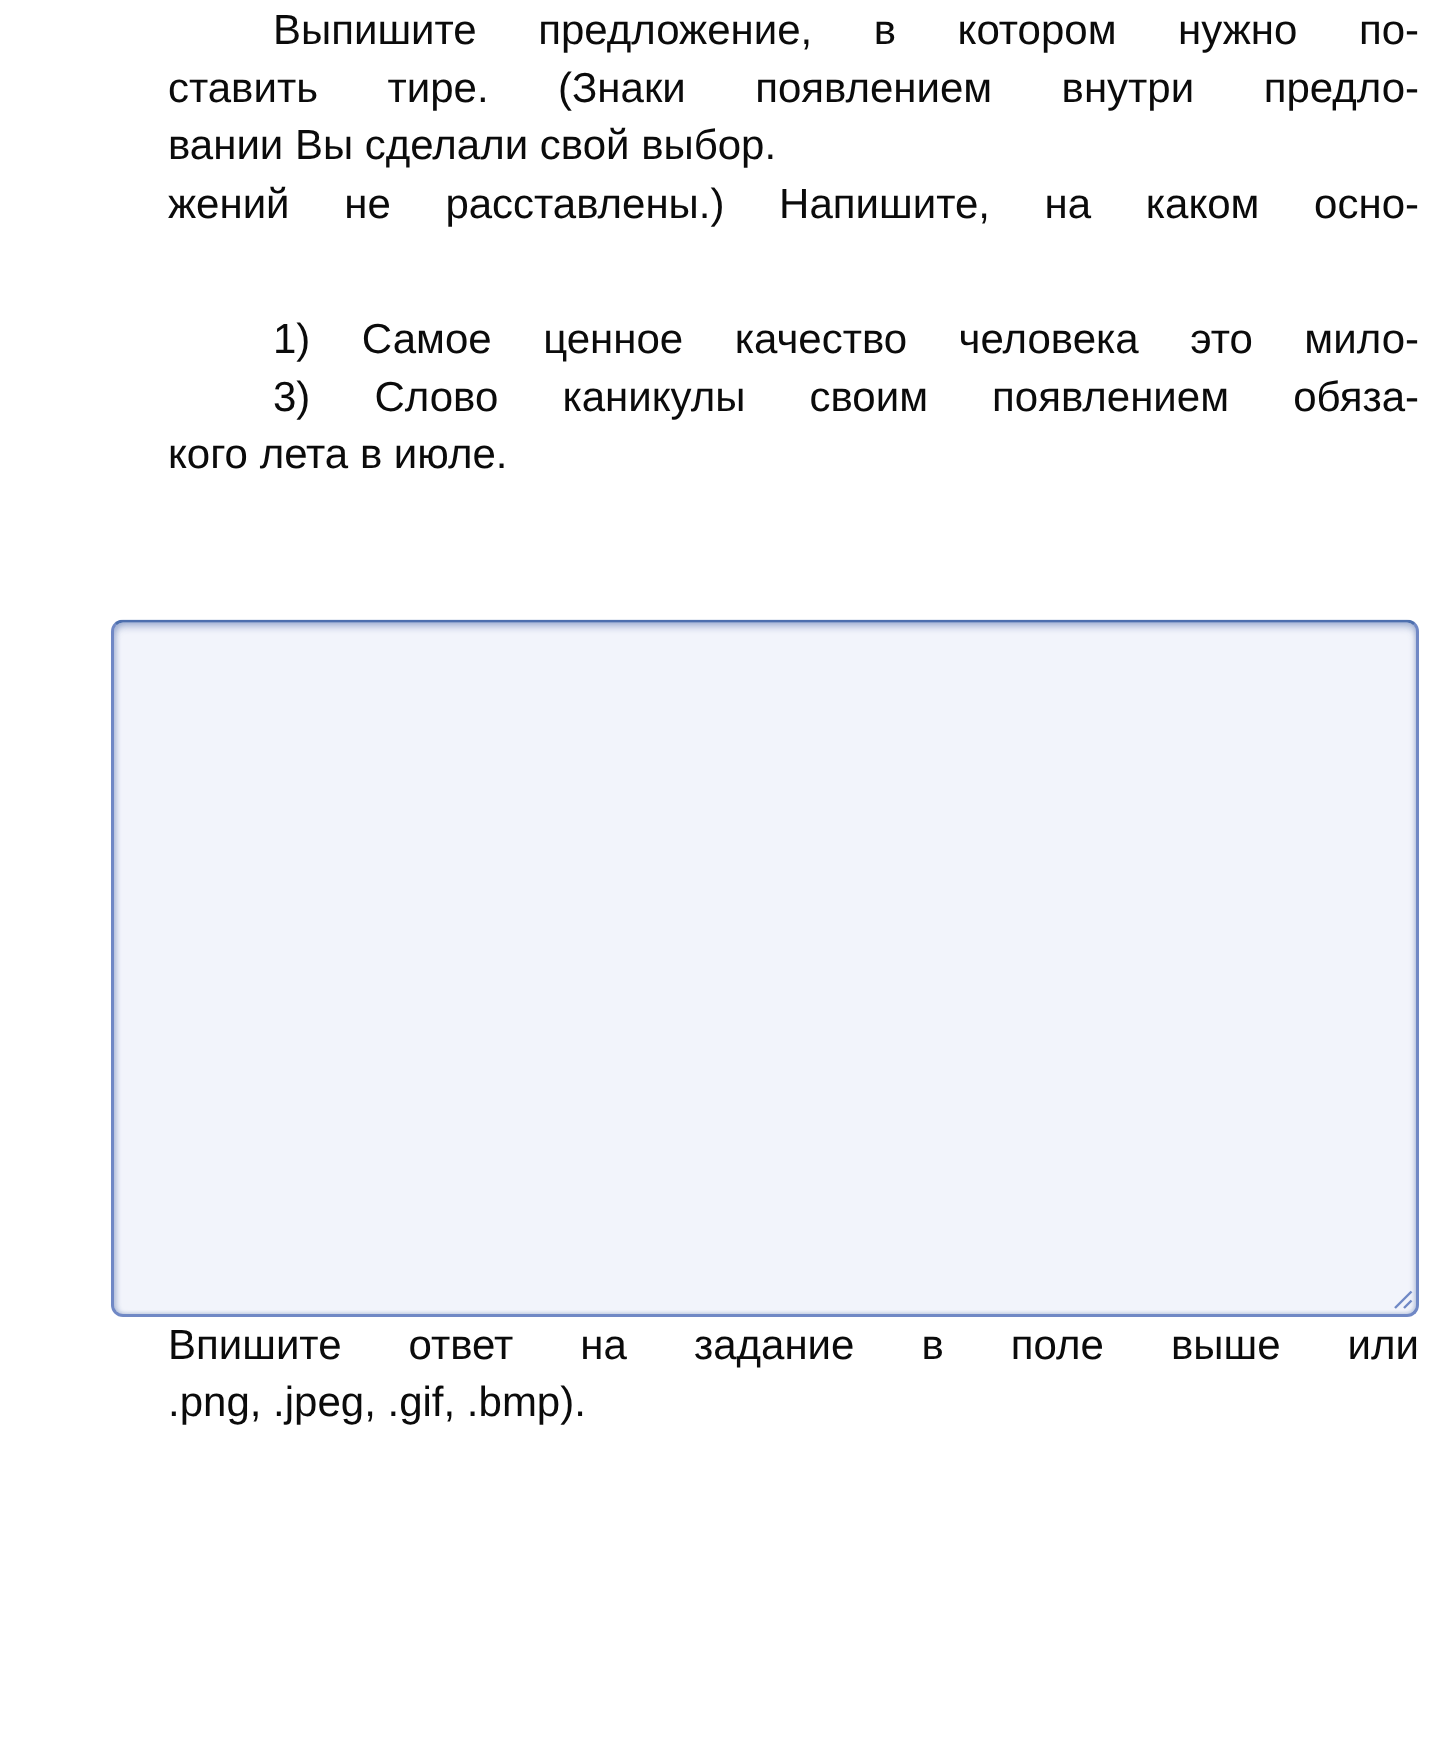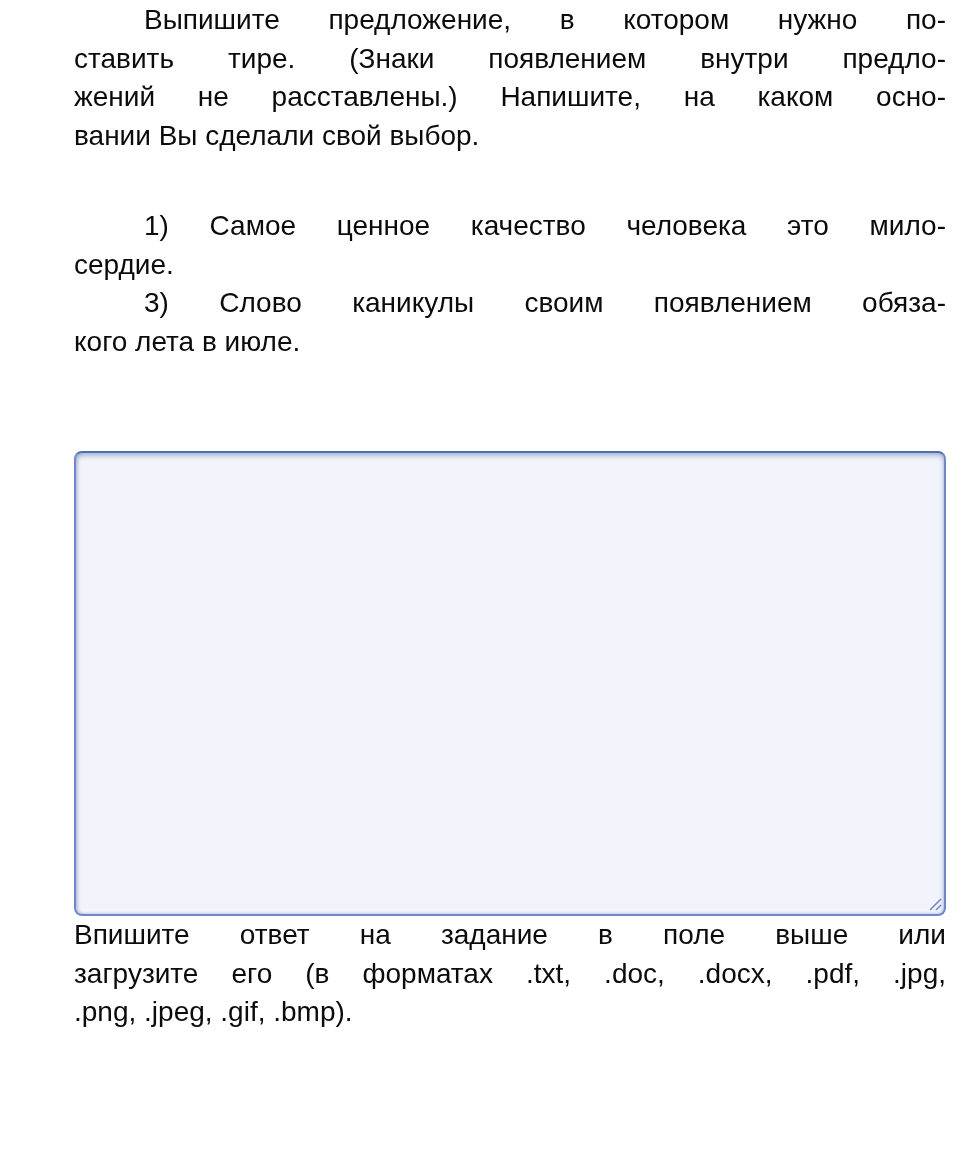--- a/index.html
+++ b/index.html
@@ -9,21 +9,21 @@
     overflow: hidden;
     background: #ffffff;
     font-family: "Liberation Sans", sans-serif;
     font-size: 28px;
     line-height: 38.5px;
     color: #0b0b0b;
   }
   .content {
     padding: 1px 17px 0 74px;
   }
-  .line { min-height: 38.5px; white-space: normal; }
+  .line { min-height: 38.5px; white-space: normal; margin-left: 38px; }
   .line.justify {
     text-align: justify;
     text-align-last: justify;
   }
   .line.indent { text-indent: 70px; }
 
   .options { margin-top: 52px; }
 
   .answer-wrap {
     position: relative;
@@ -56,44 +56,42 @@
   .hint { margin-top: 0; }
 </style>
 </head>
 <body>
 
 <main class="content">
 
   <div class="para">
       <div class="line indent justify">Выпишите предложение, в котором нужно по-</div>
       <div class="line justify">ставить тире. (Знаки появлением внутри предло-</div>
+      <div class="line">вании Вы сделали свой выбор.</div>
       <div class="line justify">жений не расставлены.) Напишите, на каком осно-</div>
-      <div class="line">вании Вы сделали свой выбор.</div>
     </div>
 
   <div class="options">
     <div class="option">
         <div class="line indent justify">1) Самое ценное качество человека это мило-</div>
-        <div class="line">сердие.</div>
       </div>
     <div class="option">
         <div class="line indent justify">3) Слово каникулы своим появлением обяза-</div>
       </div>
     <div class="option">
         <div class="line">кого лета в июле.</div>
       </div>
   </div>
 
   <div class="answer-wrap">
     <textarea class="answer" style=""></textarea>
     <svg class="grip" width="15" height="15" viewBox="0 0 15 15">
       <line x1="3" y1="14" x2="14" y2="3" stroke="#7088c5" stroke-width="1.6"></line>
       <line x1="9" y1="14" x2="14" y2="9" stroke="#7088c5" stroke-width="1.6"></line>
     </svg>
   </div>
 
   <div class="hint">
       <div class="line justify">Впишите ответ на задание в поле выше или</div>
-      <div class="line justify">загрузите его (в форматах .txt, .doc, .docx, .pdf, .jpg,</div>
       <div class="line">.png, .jpeg, .gif, .bmp).</div>
     </div>
 
 </main>
 
 </body></html>

